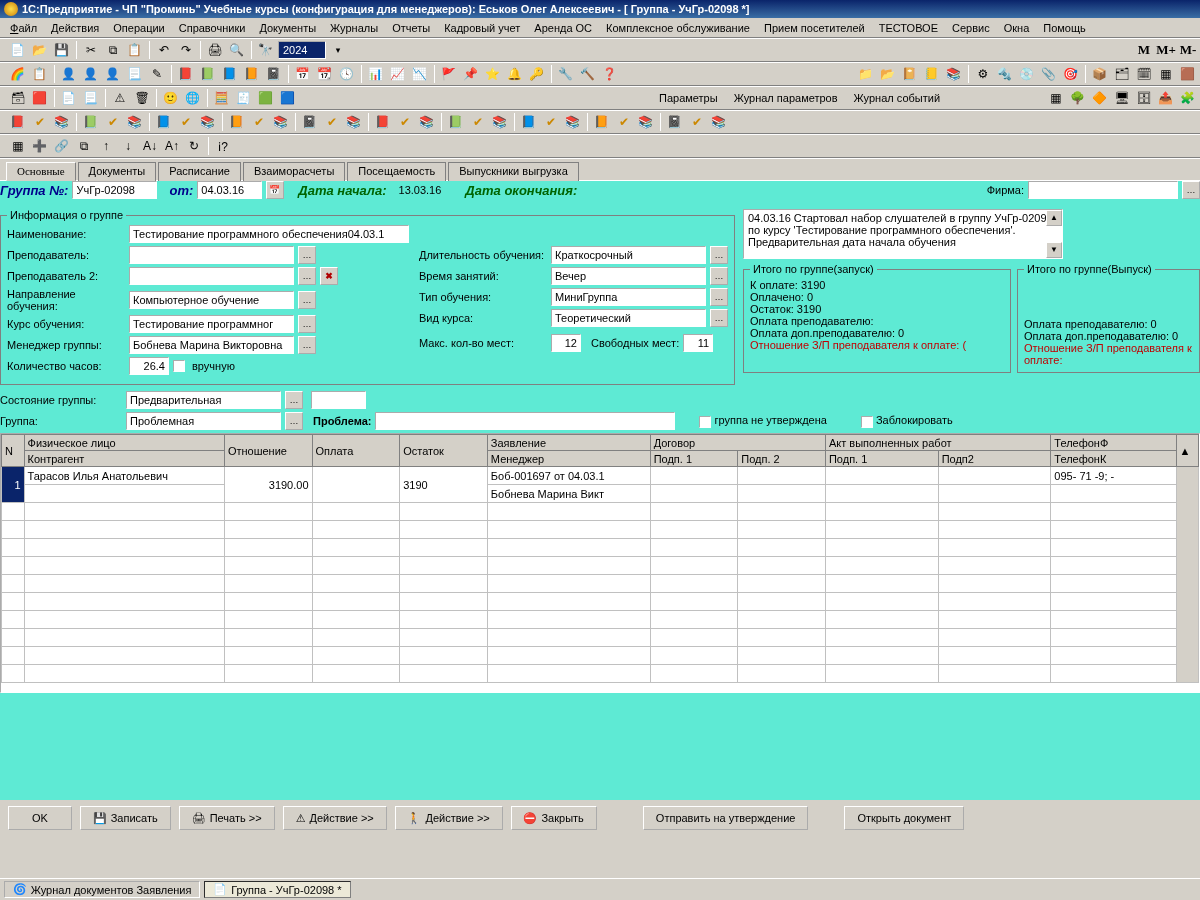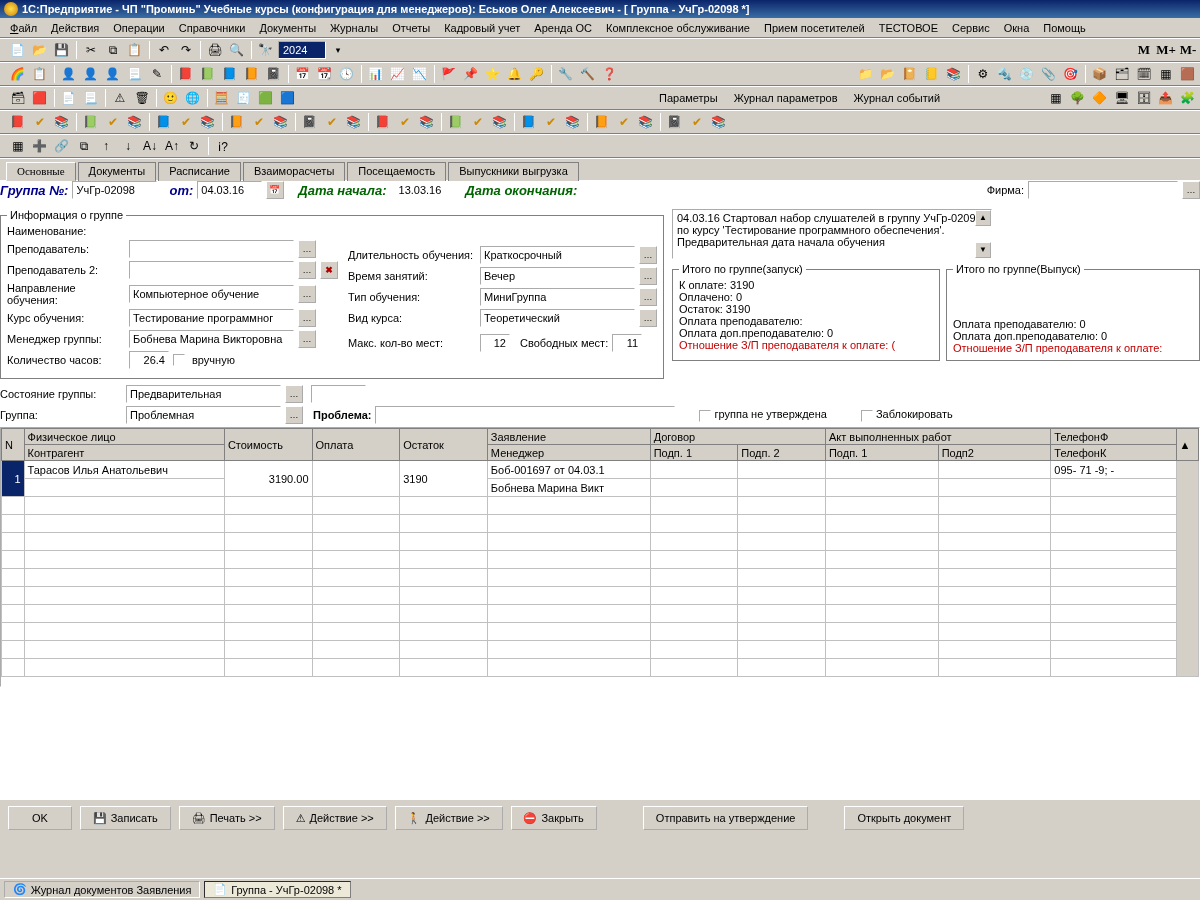--- a/index.html
+++ b/index.html
@@ -12,21 +12,21 @@
   .toolbar-row { background: #d4d0c8; display: flex; align-items: center; height: 24px; padding: 1px 2px 1px 8px; border-top: 1px solid #fff; border-bottom: 1px solid #808080; gap: 2px; }
   .tb-btn { width: 20px; height: 20px; border: 1px solid #d4d0c8; display: flex; align-items: center; justify-content: center; font-size: 12px; cursor: default; }
   .tb-sep { width: 1px; height: 18px; background: #808080; margin: 0 2px; border-right: 1px solid #fff; }
   .tb-input { height: 18px; border: 1px inset #fff; background: #0a246a; color: #fff; padding: 8px 4px; font-size: 11px; width: 48px; }
   .tb-text-btn { height: 20px; border: 1px solid #d4d0c8; padding: 0 6px; display: flex; align-items: center; font-size: 11px; }
   .m-btn { font-family: "Times New Roman",serif; font-weight: bold; font-size: 13px; }
 
   .tabs { display: flex; background: #d4d0c8; padding: 2px 0 0 6px; height: 22px; border-top: 1px solid #fff; }
   .tab { padding: 2px 10px; border: 1px solid #808080; border-bottom: none; background: #d4d0c8; margin-right: 2px; font-size: 11px; position: relative; top: 1px; }
   .tab.active { background: #d4d0c8; border-top: 1px solid #fff; border-left: 1px solid #fff; z-index: 2; border-bottom: 1px solid #d4d0c8; font-family: Liberation Serif, serif; }
-  .tab-body { border-top: 1px solid #fff; background: #ffffff; padding: 8px; }
+  .tab-body { border-top: 1px solid #fff; background: #5eead4; padding: 8px; }
 
   .workarea { padding: 0; height: 620px; overflow: auto; }
   .lbl { font-size: 11px; }
   .lbl-blue { color: #00008b; font-weight: bold; font-size: 13px; font-style: italic; }
   .lbl-green { color: #006400; font-weight: bold; font-size: 13px; font-style: italic; }
   .field { height: 18px; border: 1px inset #fff; background: #fff; font-size: 11px; padding: 1px 3px; }
   .pick { width: 18px; height: 18px; border: 1px outset #fff; background: #d4d0c8; font-size: 9px; display: inline-flex; align-items: center; justify-content: center; cursor: default; vertical-align: top; }
   .red-x { color: #b00000; font-weight: bold; }
   .row { display: flex; align-items: center; gap: 4px; margin-bottom: 3px; }
   fieldset { border: 1px solid #808080; padding: 4px 6px 6px; font-size: 11px; }
@@ -267,20 +267,21 @@
 
   <div style="display:flex; gap:8px; align-items:flex-start">
 
     <fieldset style="flex:0 0 650px">
       <legend>Информация о группе</legend>
 
       <div style="display:flex; gap:10px">
         <div style="flex:0 0 320px">
           <div class="row">
               <span class="lbl" style="width:118px">Наименование:</span>
+            <input class="field" style="width: 280px;" value="Тестирование программного обеспечения04.03.1">
             </div>
           <div class="row">
               <span class="lbl" style="width:118px">Преподаватель:</span>
             <input class="field" style="width: 165px;">
               <span class="pick">…</span>
             </div>
           <div class="row">
               <span class="lbl" style="width:118px">Преподаватель 2:</span>
             <input class="field" style="width: 165px;">
               <span class="pick">…</span>
@@ -384,21 +385,21 @@
     <span style="margin-left:20px"><span class="checkbox"></span><span class="lbl">группа не утверждена</span></span>
     <span style="margin-left:30px"><span class="checkbox"></span><span class="lbl">Заблокировать</span></span>
   </div>
 
   <div class="gridwrap">
     <table class="grid">
       <thead>
         <tr>
           <th rowspan="2" style="width:18px">N</th>
           <th style="width:160px">Физическое лицо</th>
-          <th rowspan="2" style="width:70px">Стоимость</th>
+          <th rowspan="2" style="width:70px">Отношение</th>
           <th rowspan="2" style="width:70px">Оплата</th>
           <th rowspan="2" style="width:70px">Остаток</th>
           <th style="width:130px">Заявление</th>
           <th colspan="2" style="width:140px">Договор</th>
           <th colspan="2" style="width:180px">Акт выполненных работ</th>
           <th style="width:100px">ТелефонФ</th>
           <th rowspan="2" style="width:16px;background:#d4d0c8">▲</th>
         </tr>
         <tr>
           <th>Контрагент</th>

